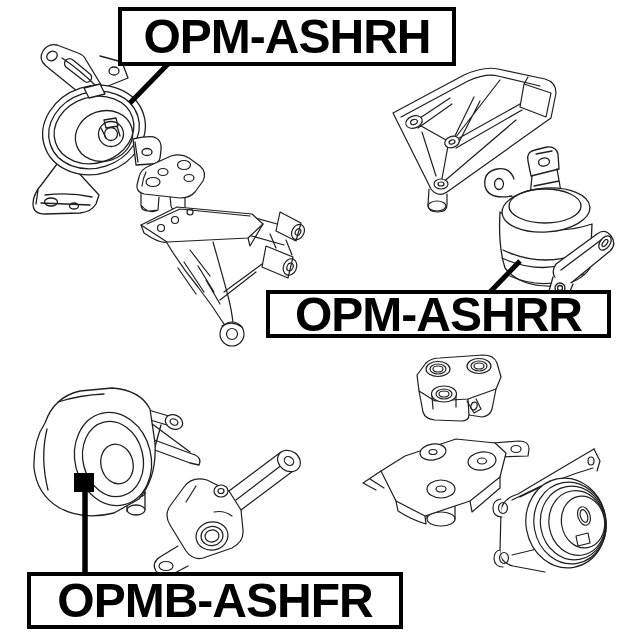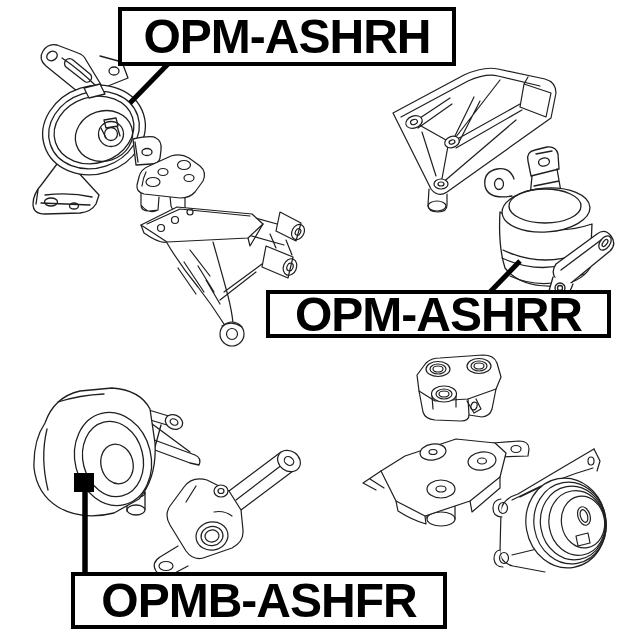--- a/index.html
+++ b/index.html
@@ -4,21 +4,21 @@
 <style>
   html,body { margin:0; padding:0; background:#fff; }
   .stage { position:relative; width:640px; height:640px; background:#ffffff; overflow:hidden;
            font-family:"Liberation Sans", sans-serif;text-align:center; }
   .label-box { position:absolute; box-sizing:border-box; border:4px solid #000; background:#fff;
                display:flex; align-items:center; justify-content:center;
                font-weight:bold; font-size:48px; letter-spacing:-1px; color:#000;
                white-space:nowrap; z-index:3; }
   #label-top    { left:118px; top:7px;   width:338px; height:59px; }
   #label-right  { left:266px; top:290px; width:345px; height:48px; }
-  #label-bottom { left:27px;  top:572px; width:376px; height:57px;margin-left:44px; }
+  #label-bottom { left:27px;  top:572px; width:376px; height:57px; }
   svg.diagram { position:absolute; left:0; top:0; z-index:1; }
 </style>
 </head>
 <body>
 
 <div class="stage">
 
   <svg class="diagram" width="640" height="640" viewBox="0 0 640 640" aria-hidden="true">
 
     <g stroke="#1f1f1f" stroke-width="1.3" fill="none" stroke-linecap="round" stroke-linejoin="round">

